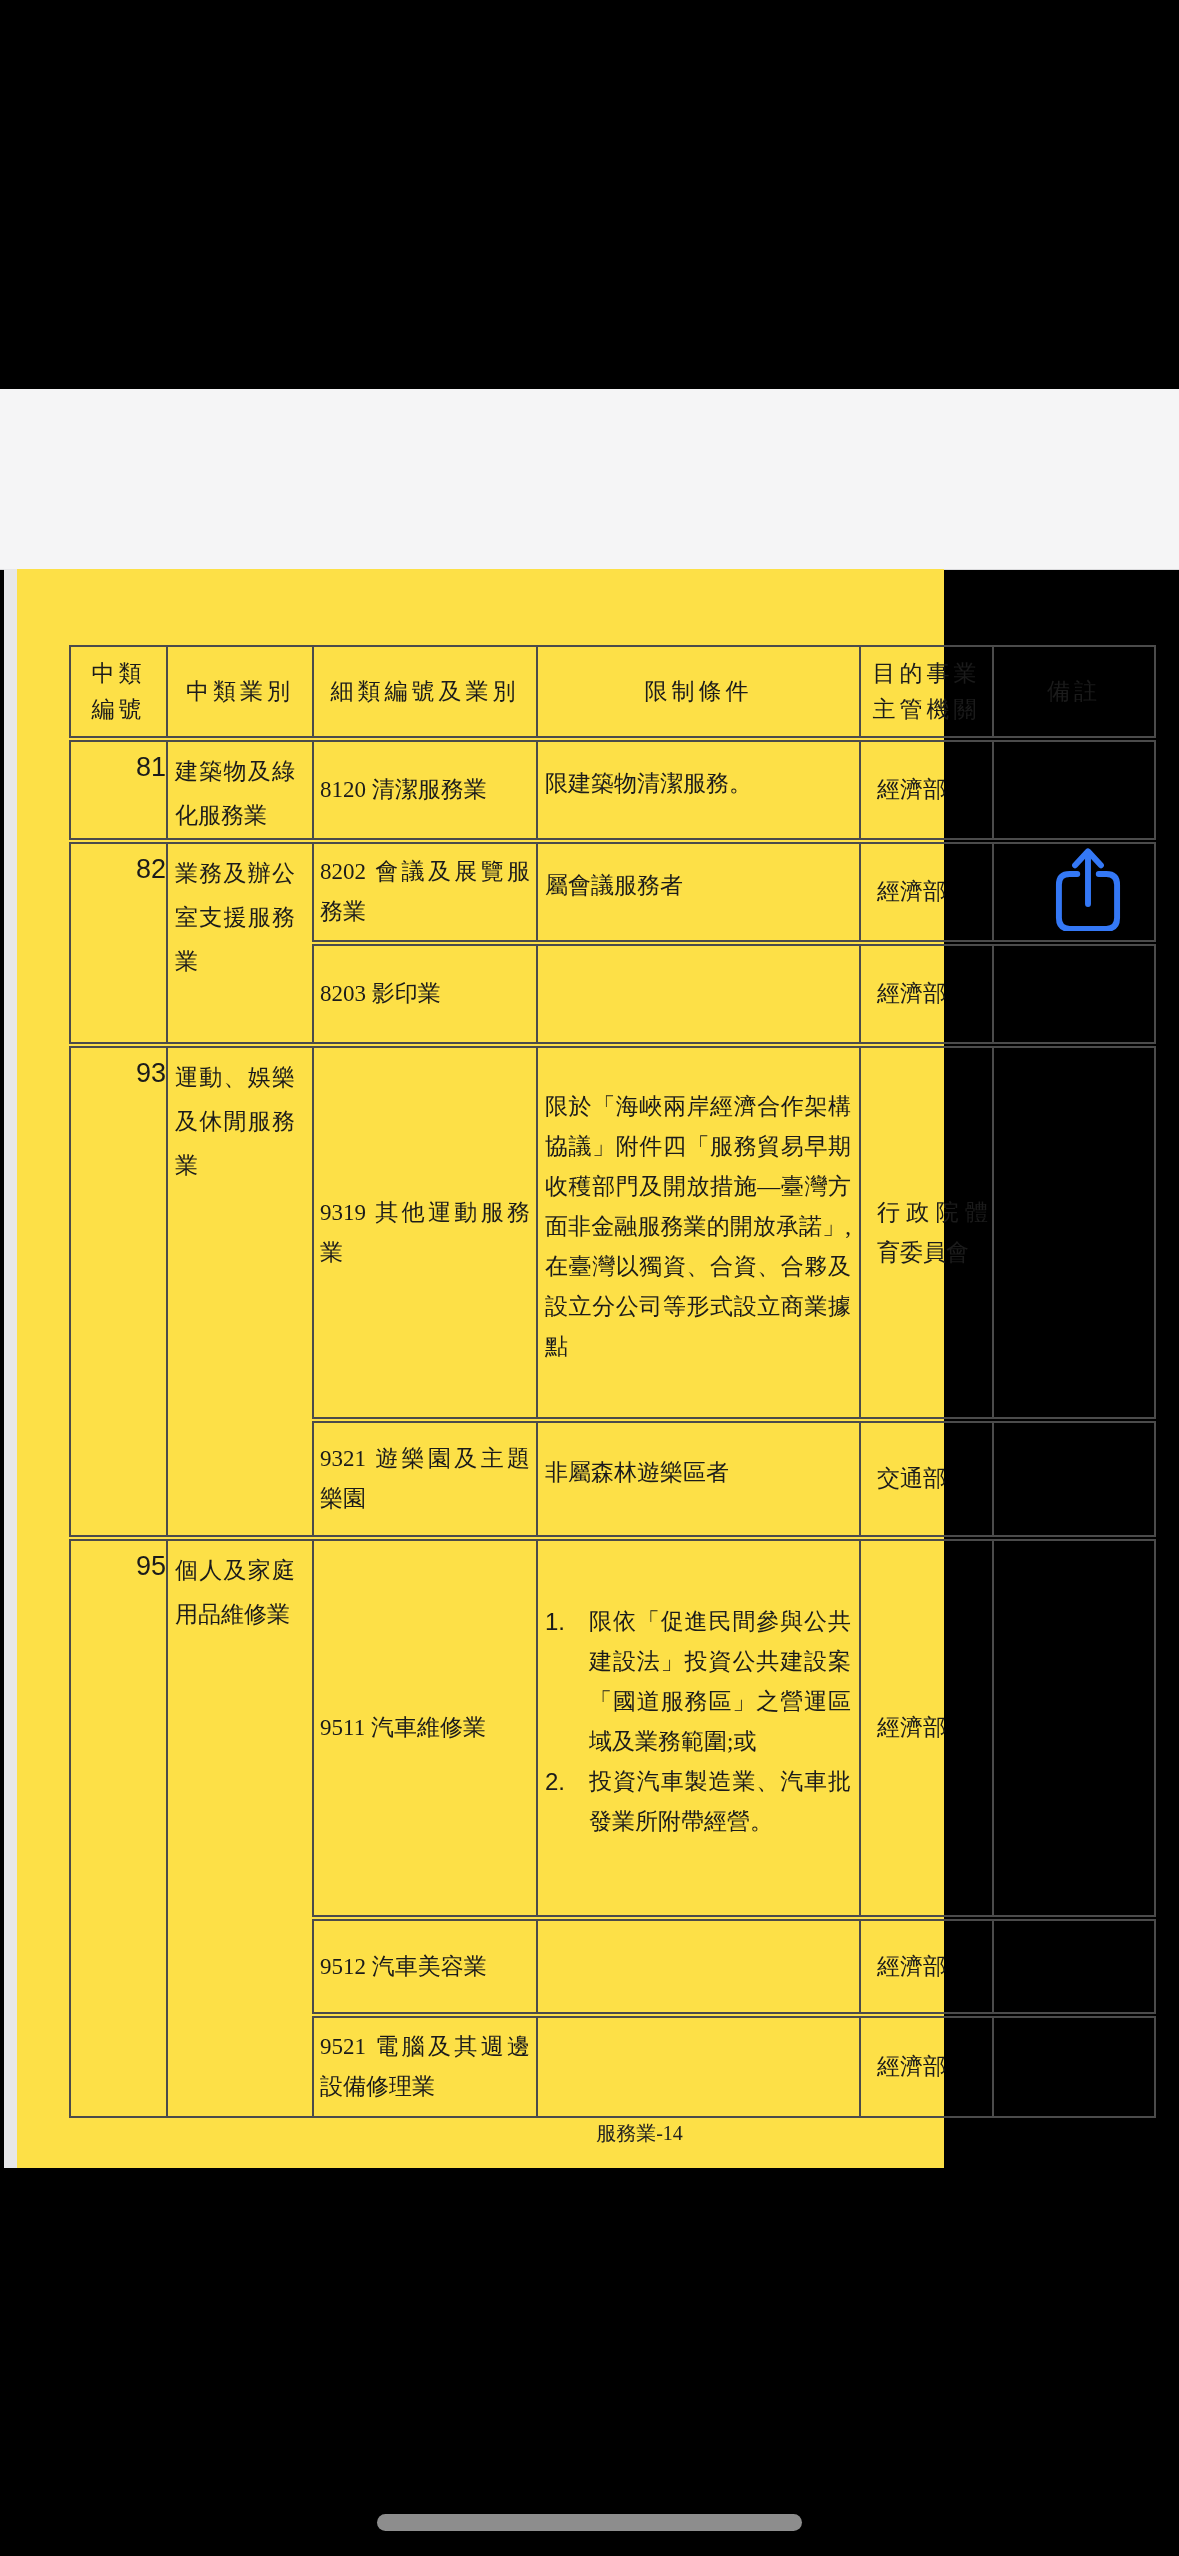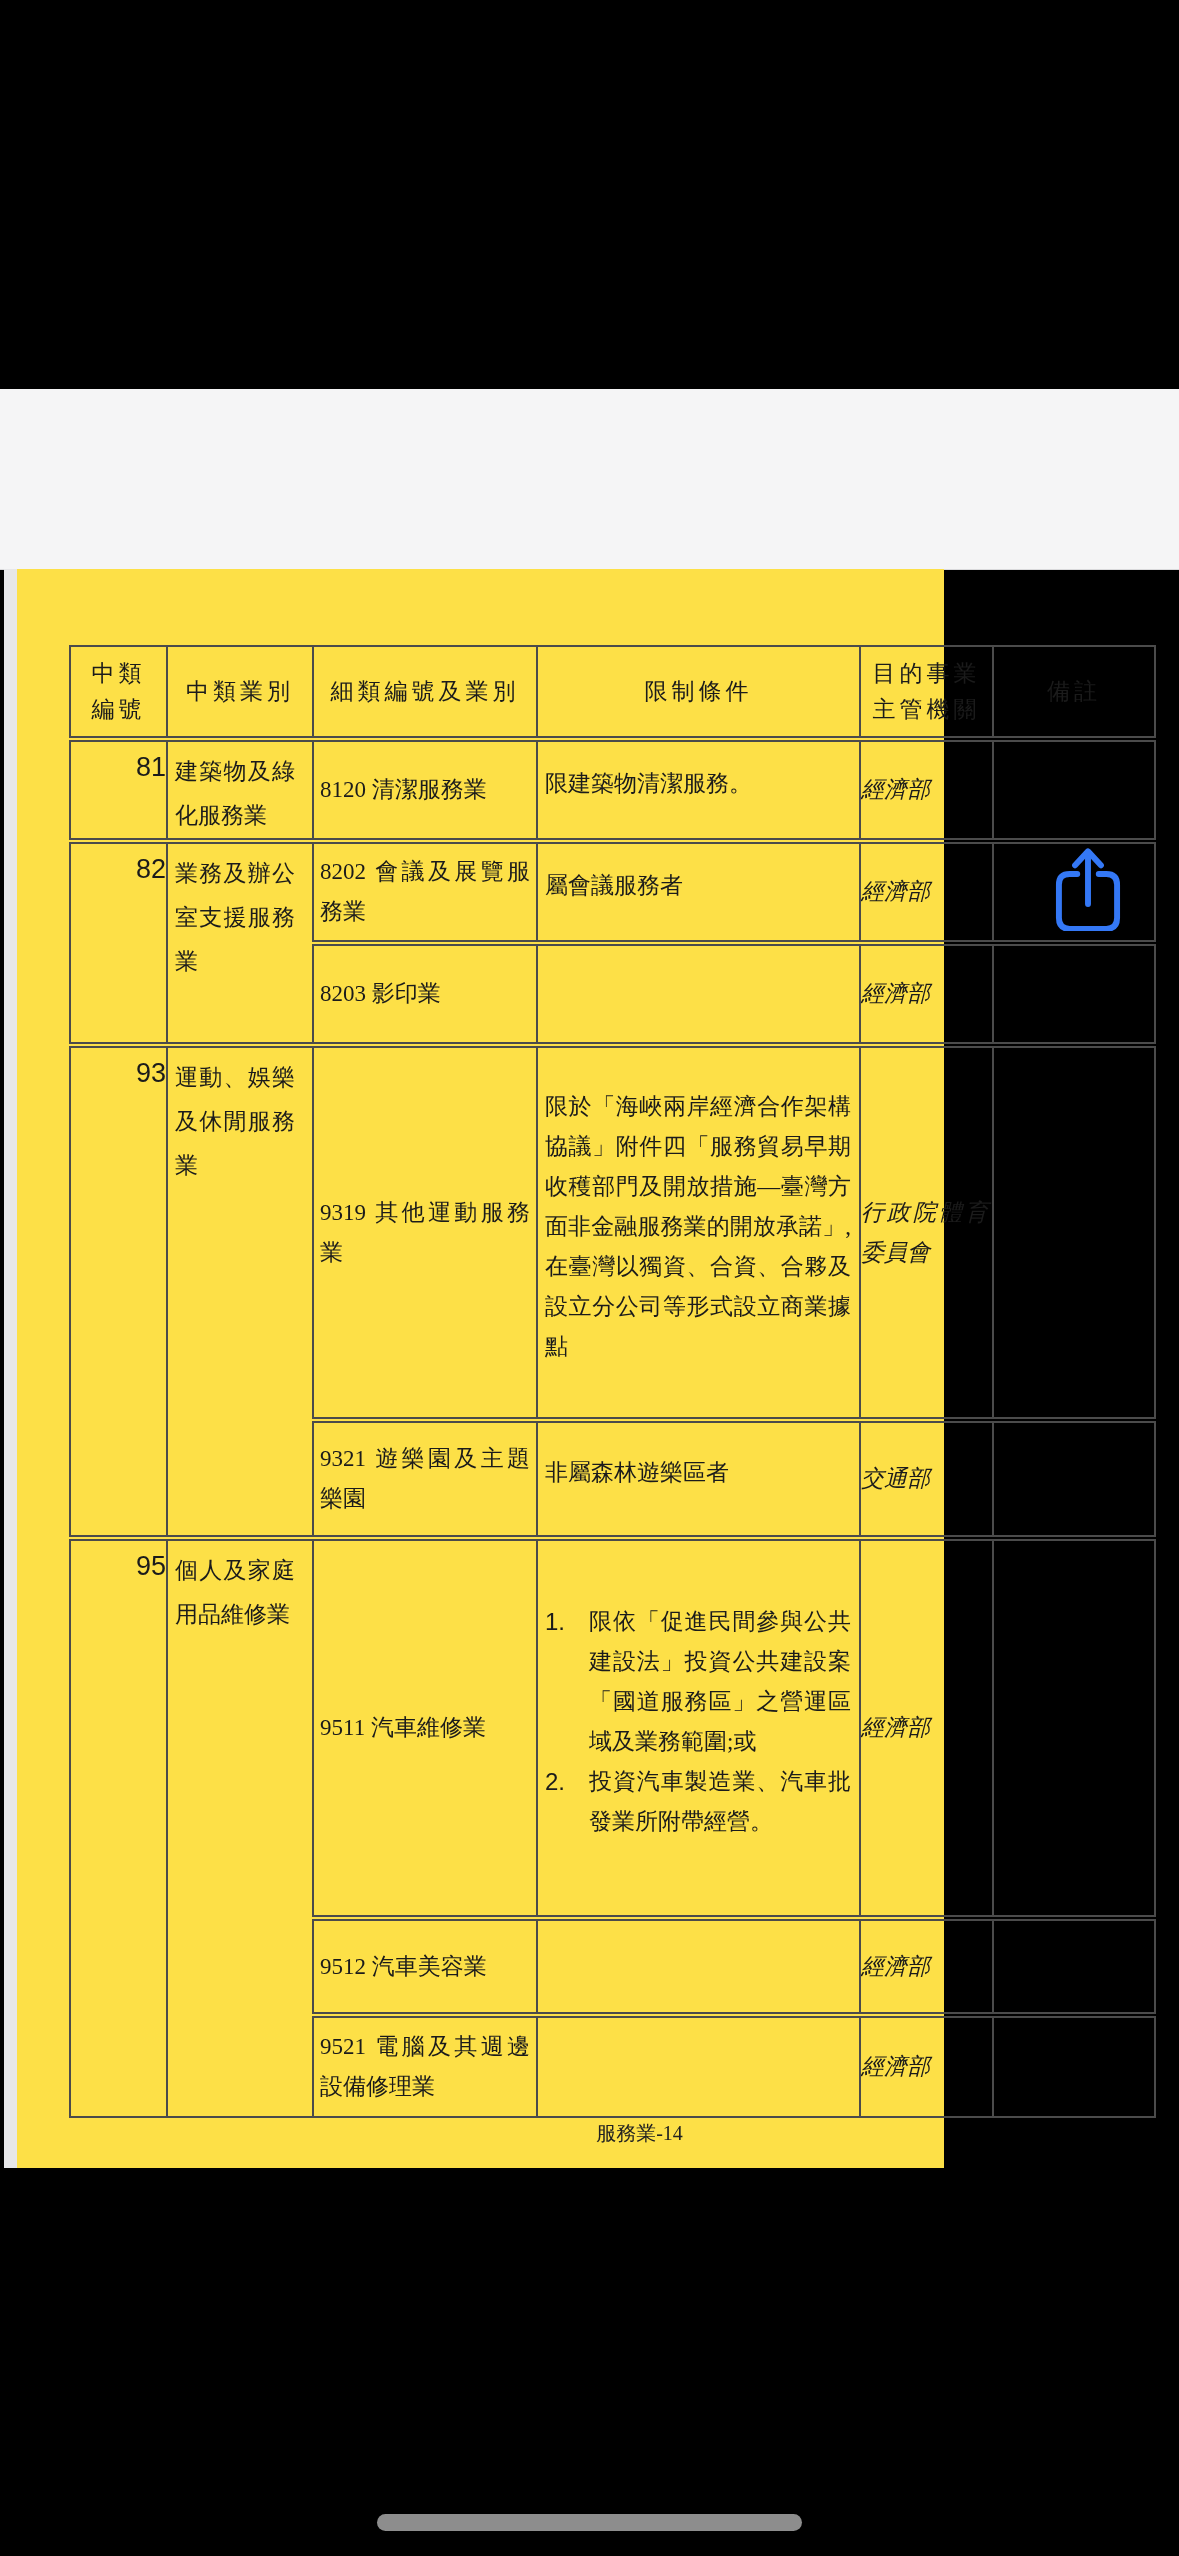--- a/index.html
+++ b/index.html
@@ -27,21 +27,21 @@
   .doc-table thead tr{height:93px;}
   .doc-table th{font-weight:normal;text-align:center;letter-spacing:4px;white-space:pre-line;
              line-height:36px;}
   .doc-table tr.group-start td{border-top:6px double #4b4b4b;}
   .doc-table tr.sub-start td{border-top:6px double #4b4b4b;margin-left:16px;}
   td.c1{vertical-align:top;text-align:right;font-family:"Liberation Sans",sans-serif;
         font-size:27px;padding-top:10px;}
   td.c2{vertical-align:top;text-align:justify;padding:8px 17px 0 7px;line-height:44px;}
   td.c3{text-align:justify;padding:8px 6px;line-height:40px;}
   td.c4{text-align:justify;padding:0 8px 12px 7px;line-height:40px;}
-  td.c5{text-align:justify;padding:0 4px 0 0;line-height:40px;font-style:italic;}
+  td.c5{text-align:justify;padding:0 4px 0 16px;line-height:40px;}
   td.c6{}
   .num-item{display:flex;}
   .num-marker{width:44px;flex:none;font-family:"Liberation Sans",sans-serif;font-size:24px;
         line-height:40px;}
   .num-body{flex:1;text-align:justify;line-height:40px;}
   .page-footer{position:absolute;left:65px;top:1551px;width:1085px;text-align:center;
         font-family:Liberation Serif, serif;font-size:20px;color:#222;
         transform:translateX(28px);}
   
   .bottom-area{position:absolute;left:0;top:2168px;width:1179px;height:388px;background:#000;}

